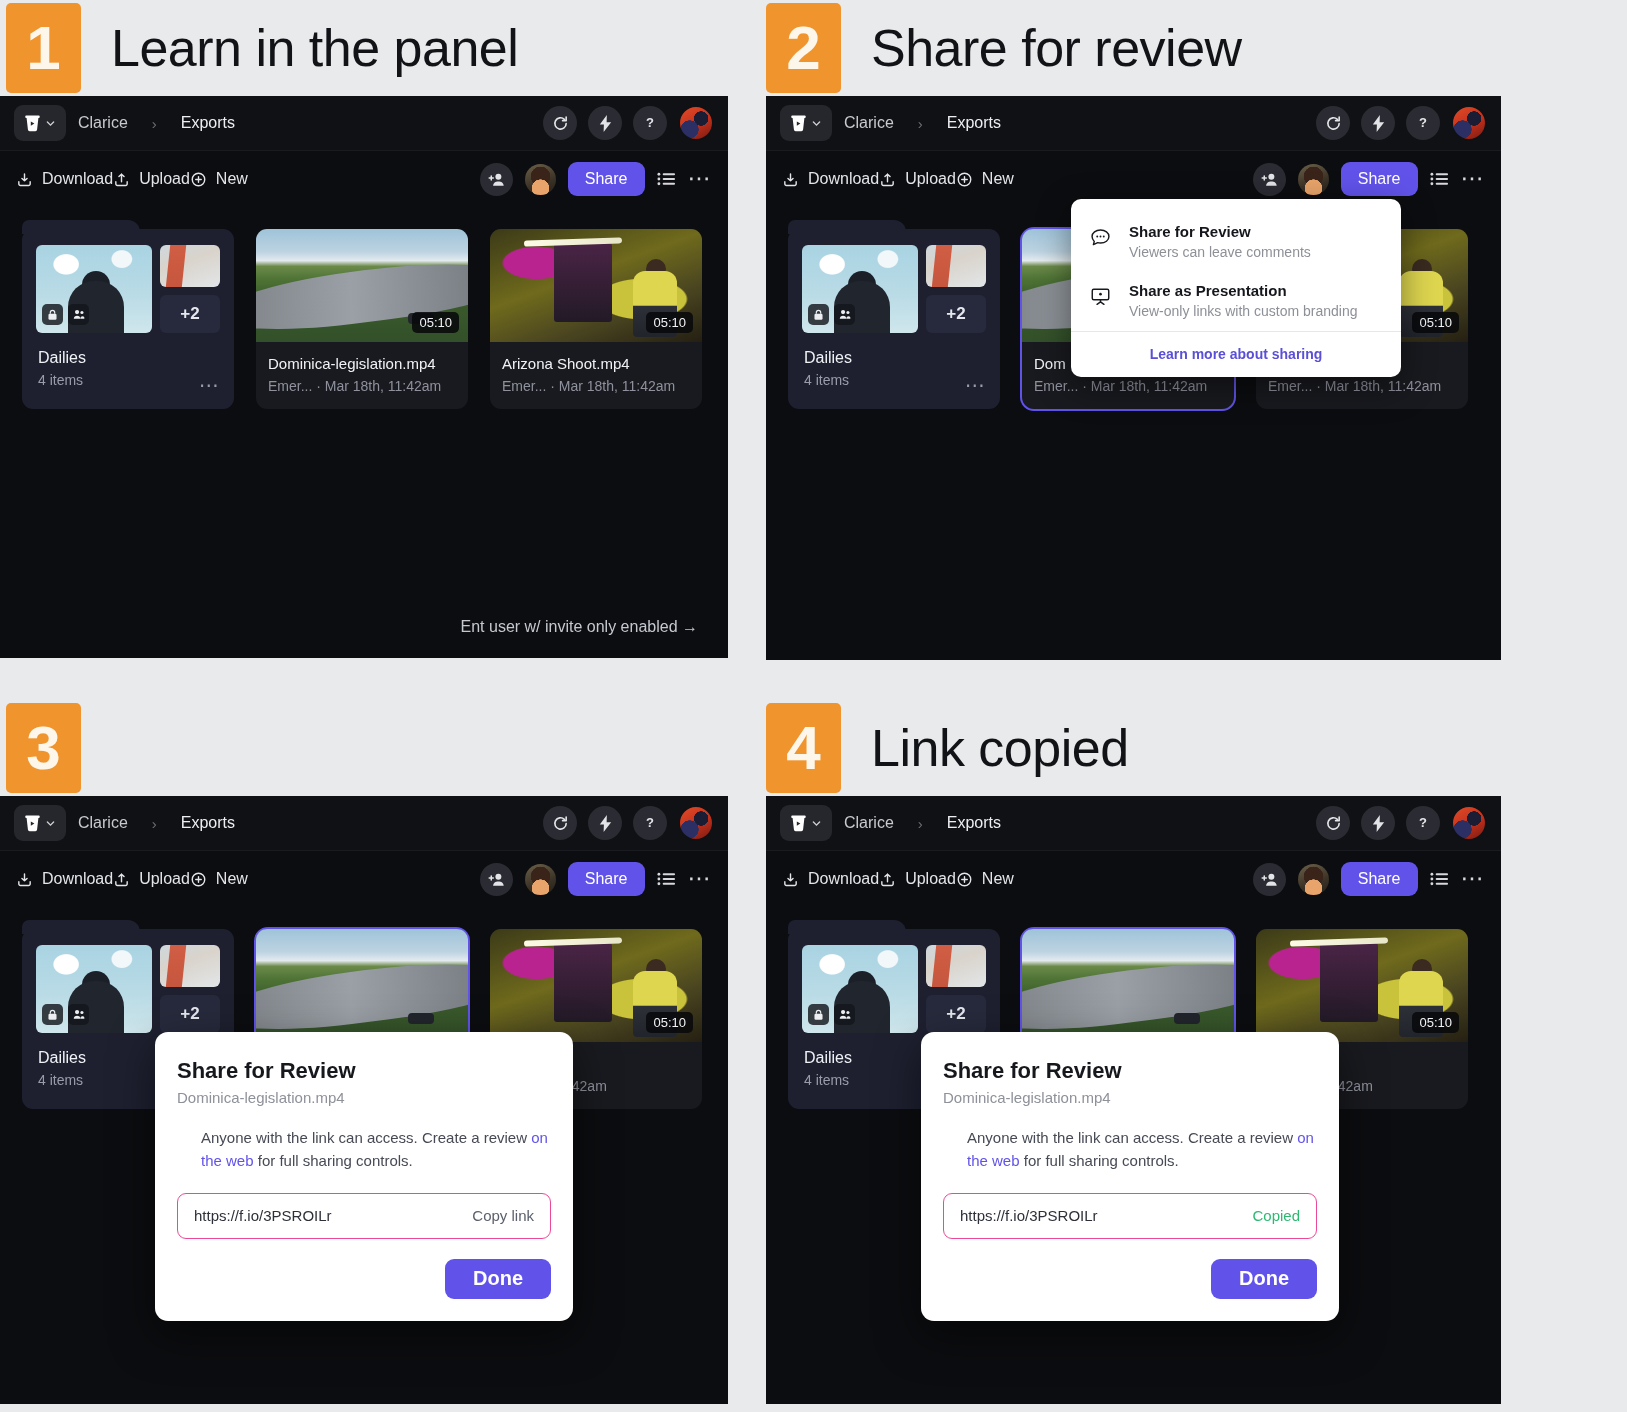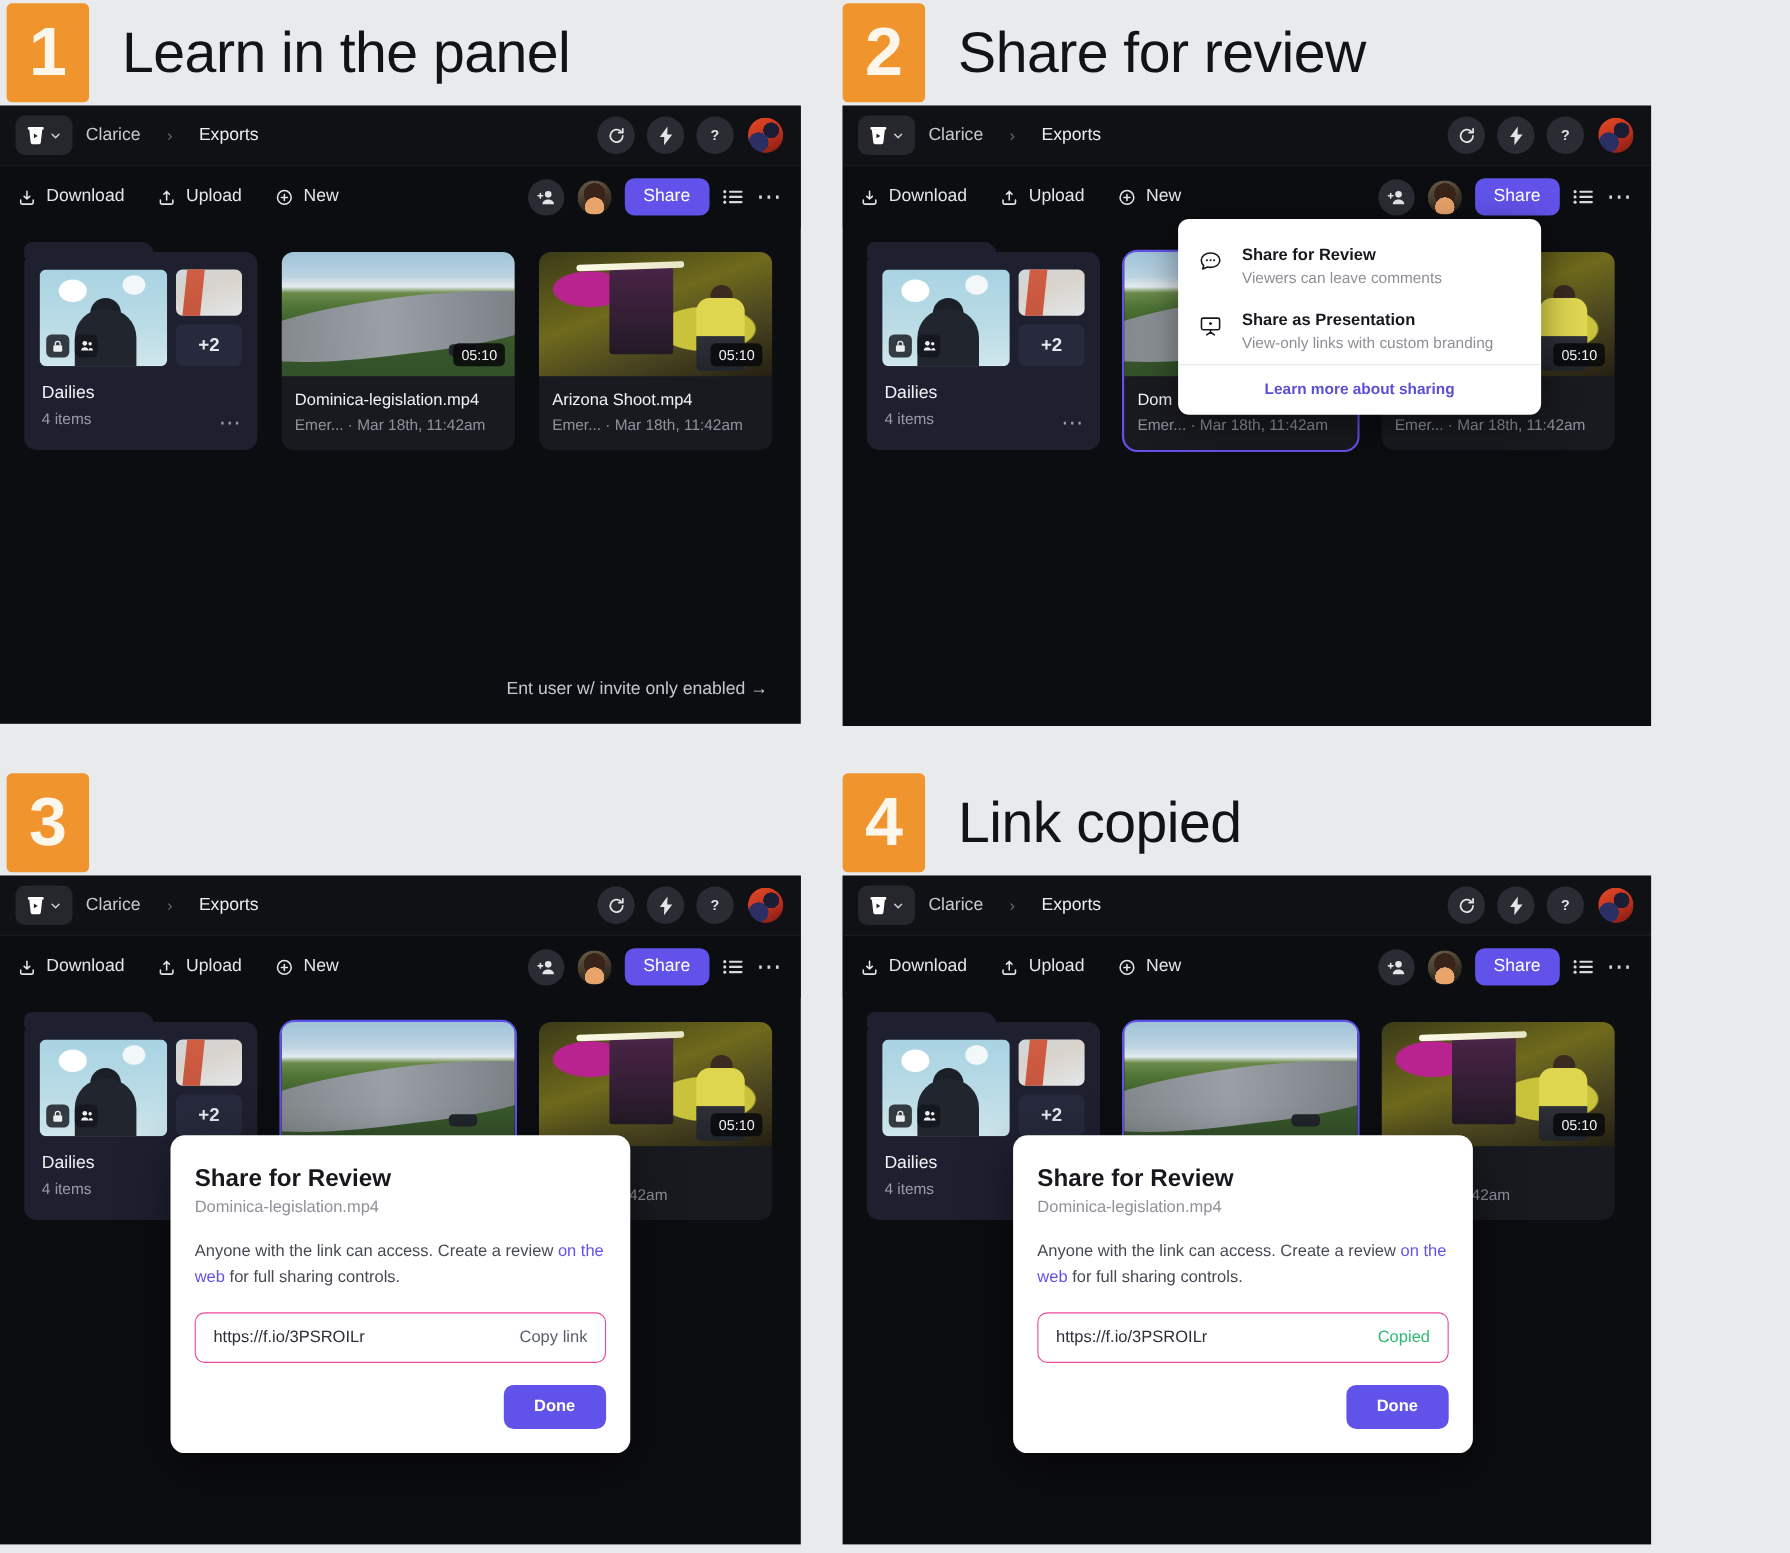--- a/index.html
+++ b/index.html
@@ -85,21 +85,21 @@
       radial-gradient(circle at 30% 70%, #2b2f63 0 28%, rgba(43,47,99,0) 29%),
       radial-gradient(circle at 66% 36%, #1b1d34 0 24%, rgba(27,29,52,0) 25%),
       linear-gradient(150deg, #e14b28 0%, #c0301b 55%, #7a1b12 100%);
     border: 2px solid #101114;
   }
 
   .toolbar {
     height: 56px;
     background: #0c0d10;
     display: flex; align-items: center;
-    padding: 0 16px; gap: 30px;
+    padding: 0 16px; 
   }
   .tb-item {
     display: flex; align-items: center; gap: 9px;
     color: #e4e5e9; font-size: 16px;
   }
   .tb-item svg { display: block; }
   .tb-actions { margin-left: auto; display: flex; align-items: center; gap: 12px; }
   .adduser {
     width: 33px; height: 33px; border-radius: 50%;
     background: #2b2c33;
@@ -296,40 +296,40 @@
   .modal {
     position: absolute;
     background: #fff;
     border-radius: 13px;
     box-shadow: 0 14px 44px rgba(0,0,0,.5);
     width: 418px;
     padding: 26px 22px 22px 22px;
   }
   .m-title { font-size: 22px; color: #16181d; font-weight: 700; }
   .m-sub { font-size: 15px; color: #8e9199; margin-top: 5px; }
-  .m-body { font-size: 15px; color: #474a54; margin-top: 20px; line-height: 1.55; }
+  .m-body { font-size: 15px; color: #474a54; margin-top: 20px; line-height: 1.55; margin-left: 24px; }
   .m-body .lnk { color: #6153ea; }
   .m-input-row {
     margin-top: 20px;
     border: 1px solid #ec4899;
     border-radius: 9px;
     height: 46px;
     display: flex; align-items: center;
     padding: 0 16px;
     background: #fff;
   }
   .m-url { font-size: 15px; color: #2d3038; }
   .m-copy { margin-left: auto; font-size: 15px; color: #5a5f6b; }
   .m-copied { margin-left: auto; font-size: 15px; color: #2eb872; }
   .m-foot { display: flex; justify-content: flex-end; margin-top: 20px; }
   .done-btn {
     background: #6153ea; color: #fff;
     border: none; border-radius: 9px;
     height: 40px; padding: 0 28px;
-    font-size: 15px; font-weight: 600;
+    font-size: 20px; font-weight: 600;
   }
 </style>
 </head>
 <body>
 
 <div class="board">
 
   <div class="panel" style="left:0; top:0;">
     <div class="panel-head" style="padding-left:6px;">
       <div class="step-badge">1</div>

